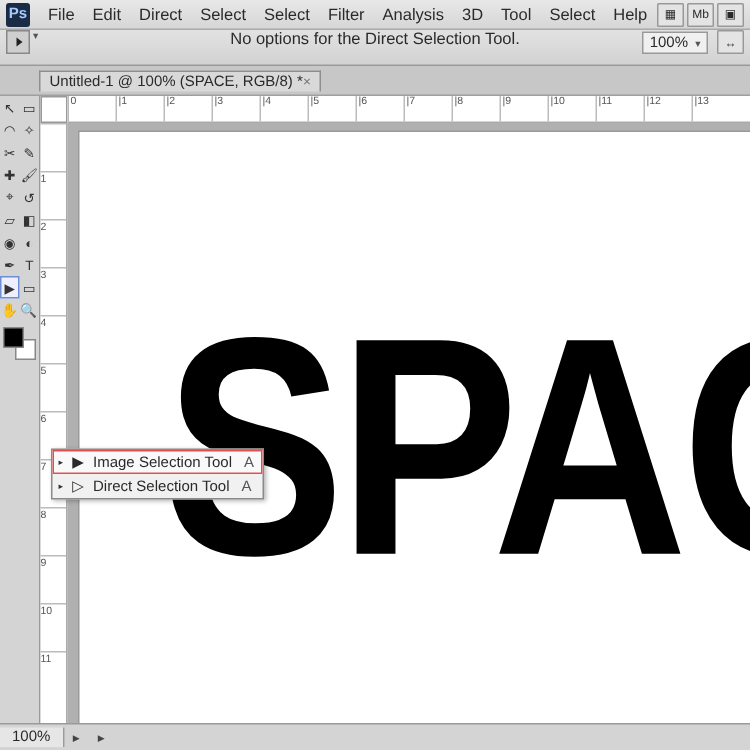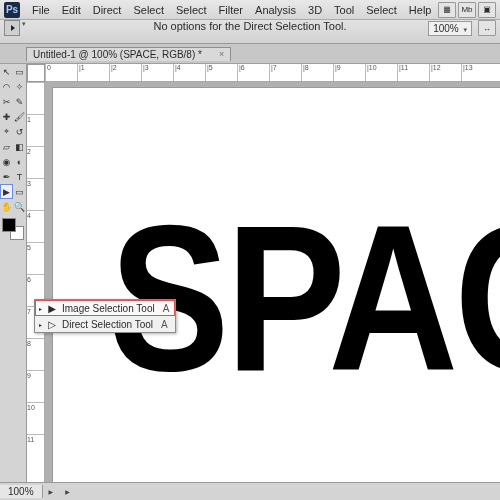--- a/index.html
+++ b/index.html
@@ -13,21 +13,21 @@
 
   .options-bar { position:relative; display:flex; align-items:flex-start; height:24px; background:linear-gradient(#e2e2e2,#d2d2d2); border-bottom:1px solid #999; padding:0 4px; }
   .sel-tool-ico { width:16px;height:16px;background:#cfcfcf;border:1px solid #888;display:flex;align-items:center;justify-content:center; }
   .sel-tool-ico::after{content:"";width:0;height:0;border-left:4px solid #222;border-top:3px solid transparent;border-bottom:3px solid transparent;margin-left:2px;}
   .dd-caret{font-size:7px;margin-left:2px;color:#555;}
   .options-text { position:absolute; left:50%; transform:translateX(-50%); font-size:11px; }
   .right-boxes{ margin-left:auto; display:flex; align-items:center; gap:6px;}
   .zoom-box{ background:#f0f0f0;border:1px solid #999;padding:1px 4px;font-size:10px;}
 
   .tab-row { display:flex; align-items:center; height:20px; background:#c7c7c7; padding-left:26px; border-bottom:1px solid #9f9f9f;}
-  .doc-tab { display:flex;align-items:center; background:#d9d9d9; border:1px solid #8e8e8e; border-bottom:none; padding:1px 6px; font-size:10px; gap:17px;}
+  .doc-tab { display:flex;align-items:center; background:#d9d9d9; border:1px solid #8e8e8e; border-bottom:none; padding:1px 6px; font-size:10px; gap:0;}
   .tab-close{font-size:9px;color:#777;}
 
   .work { display:flex; height:calc(500px - 20px - 24px - 20px - 18px); position:relative; }
 
   .toolbox { width:27px; background:#d4d4d4; border-right:1px solid #999; display:flex; flex-direction:column; position:relative; }
   .tb-row{ display:flex; }
   .tb-cell{ width:13px; height:15px; margin:0; display:flex; align-items:center; justify-content:center; font-size:9px; color:#333; border:1px solid transparent;}
   .tb-cell.active{ background:#eef; border:1px solid #6b8fd4;}
   .tb-swatches{ margin:4px 2px; width:22px; height:22px; position:relative;}
   .sw-fg{ position:absolute; width:14px;height:14px;background:#000;border:1px solid #888; left:0;top:0;}

